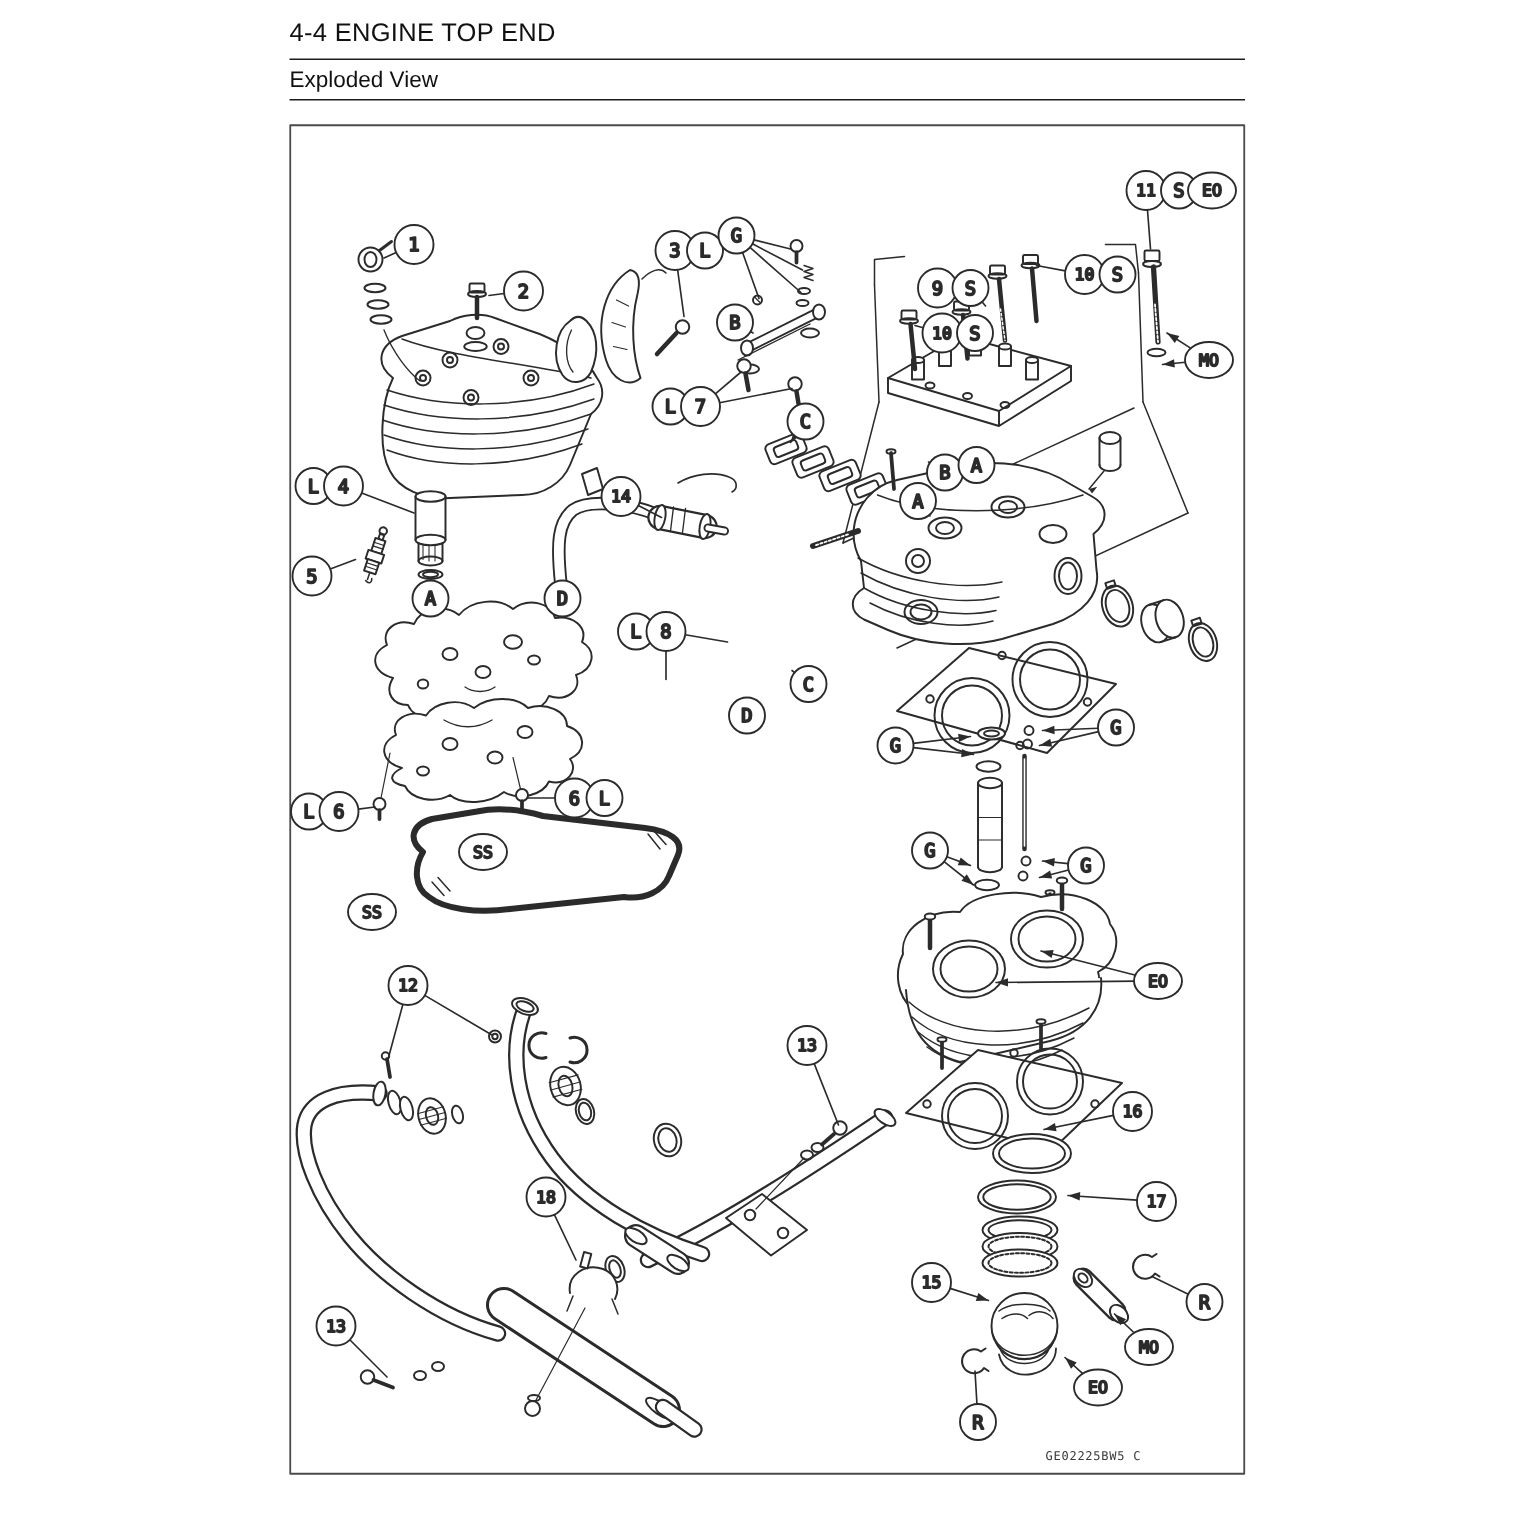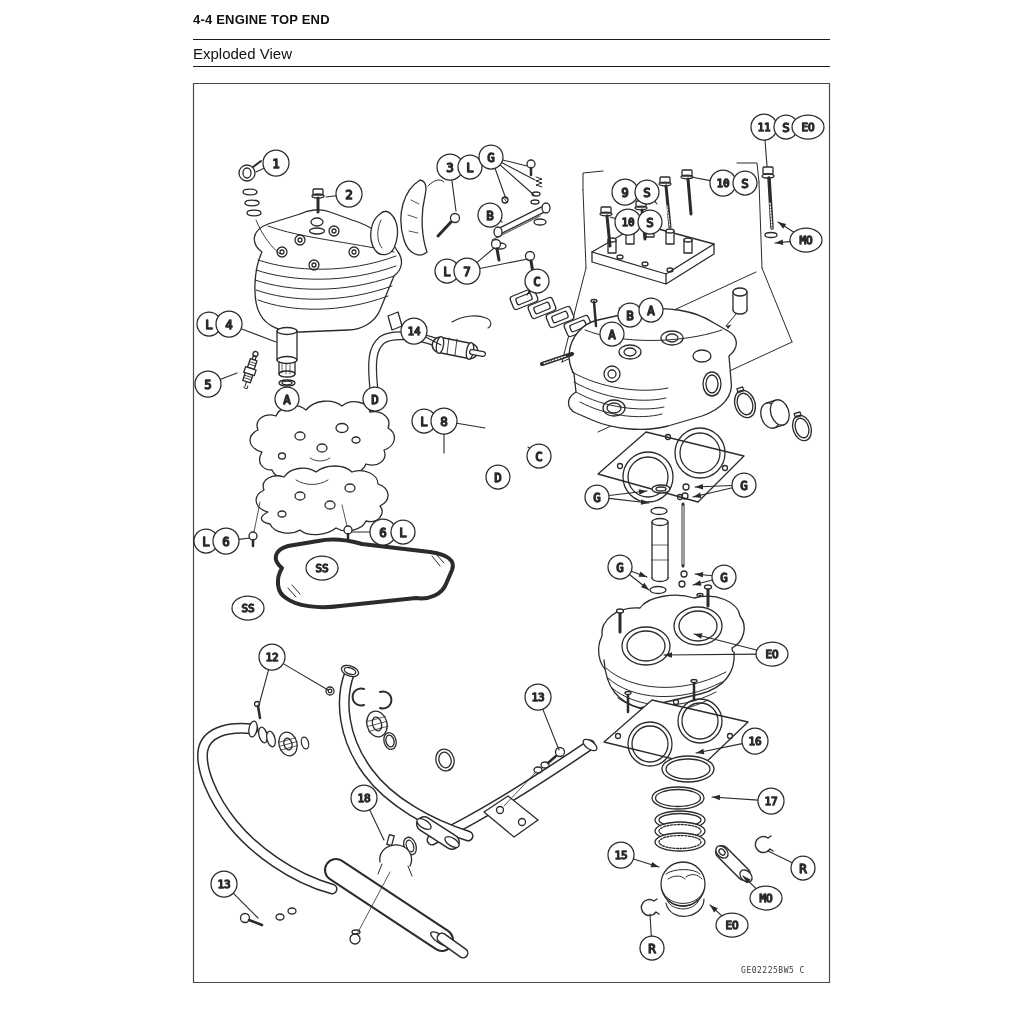--- a/index.html
+++ b/index.html
@@ -1,23 +1,23 @@
 <!DOCTYPE html>
 <html><head>
 <meta charset="utf-8">
 <style>
   html,body{margin:0;padding:0;background:#fff;}
   #page{position:relative;width:1024px;height:1024px;background:#fff;overflow:hidden;
         font-family:"Liberation Sans",sans-serif;color:#111;}
-  .hdr-title{position:absolute;left:193px;top:12px;font-size:13px;font-weight:bold;letter-spacing:.2px;}
+  .hdr-title{position:absolute;left:193px;top:12px;font-size:17px;font-weight:normal;letter-spacing:.2px;}
   .hdr-sub{position:absolute;left:193px;top:45px;font-size:15px;font-weight:normal;}
   .rule{position:absolute;left:193px;width:637px;height:0;border-top:1.6px solid #1c1c1c;}
   #rule1{top:39px}
   #rule2{top:66px}
-  #figcode{position:absolute;top:966px;left:723px;width:100px;text-align:center;
+  #figcode{position:absolute;top:966px;left:697px;width:100px;text-align:left;
            font-family:"DejaVu Sans Mono",monospace;font-size:8px;letter-spacing:.5px;color:#3a3a3a;}
   svg{position:absolute;left:0;top:0;}
   svg text{font-family:"DejaVu Sans Mono",monospace;fill:#1c1c1c;}
 </style>
 </head>
 <body>
 
 <div id="page">
   <div class="hdr-title">4-4 ENGINE TOP END</div>
   <div class="rule" id="rule1"></div>

